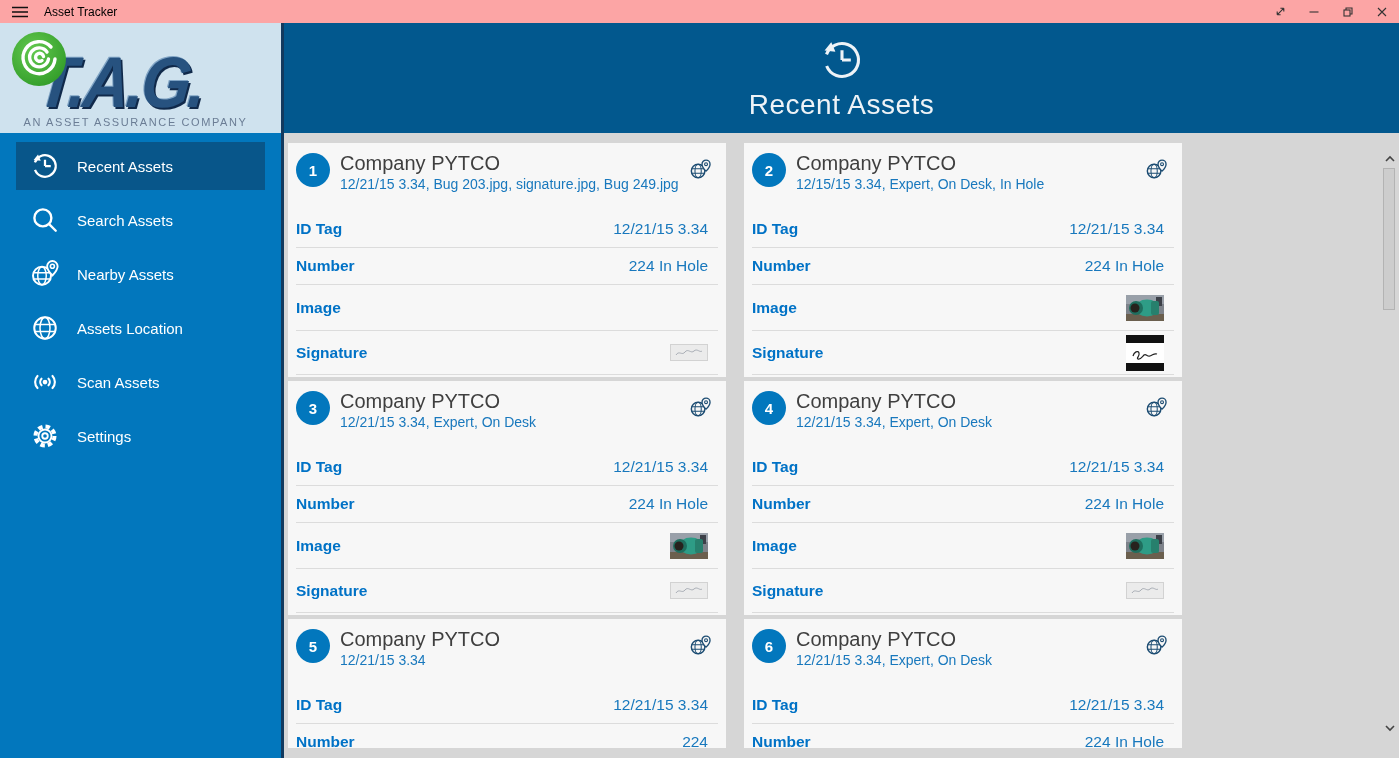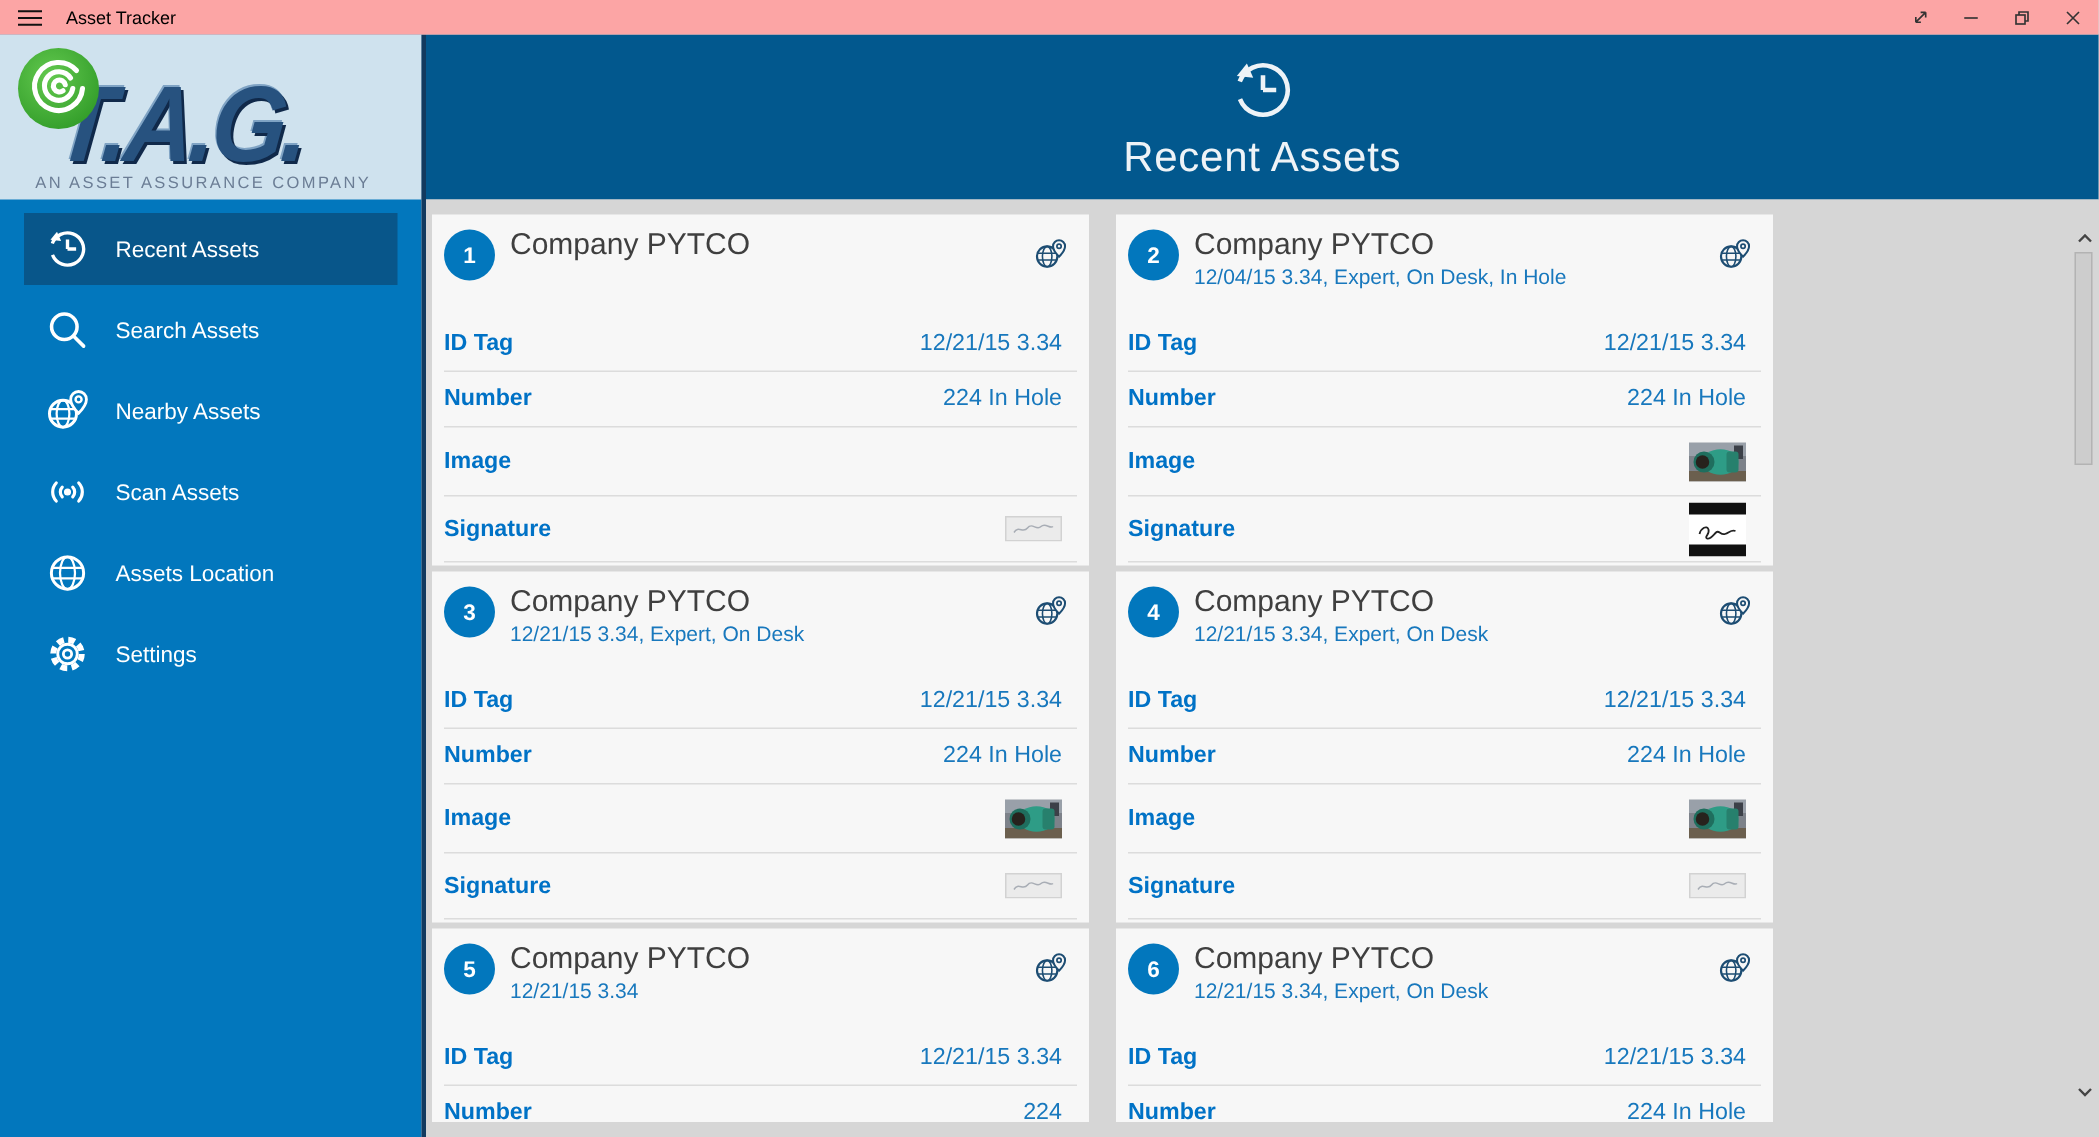--- a/index.html
+++ b/index.html
@@ -139,35 +139,35 @@
         <circle cx="9.6" cy="13.4" r="7.2" fill="none" stroke="#fff" stroke-width="1.6"></circle>
         <ellipse cx="9.6" cy="13.4" rx="3.4" ry="7.2" fill="none" stroke="#fff" stroke-width="1.2"></ellipse>
         <path d="M2.7 11h13.8M2.7 16h13.8" stroke="#fff" stroke-width="1.2"></path>
         <path d="M17.9 1.6c2.3 0 4.2 1.9 4.2 4.2 0 3.1-4.2 7.4-4.2 7.4s-4.2-4.3-4.2-7.4c0-2.3 1.9-4.2 4.2-4.2z" fill="#0277bd" stroke="#fff" stroke-width="1.5"></path>
         <circle cx="17.9" cy="5.8" r="1.6" fill="none" stroke="#fff" stroke-width="1.3"></circle>
       </svg>
       <span class="nav-label">Nearby Assets</span>
     </div>
     <div class="nav-item">
       <svg class="nav-icon" viewBox="0 0 24 24">
+        <circle cx="12" cy="12" r="8.6" fill="none" stroke="#fff" stroke-width="1.6"></circle>
+        <ellipse cx="12" cy="12" rx="4" ry="8.6" fill="none" stroke="#fff" stroke-width="1.2"></ellipse>
+        <path d="M3.7 9.2h16.6M3.7 14.8h16.6" stroke="#fff" stroke-width="1.2"></path>
+      </svg>
+      <span class="nav-label">Assets Location</span>
+    </div>
+    <div class="nav-item">
+      <svg class="nav-icon" viewBox="0 0 24 24">
         <g fill="none" stroke="#fff" stroke-width="1.7" stroke-linecap="round">
           <path d="M6 7.2a7 7 0 0 0 0 9.6M9.2 9.4a3.8 3.8 0 0 0 0 5.2"></path>
           <path d="M18 7.2a7 7 0 0 1 0 9.6M14.8 9.4a3.8 3.8 0 0 1 0 5.2"></path>
         </g>
         <circle cx="12" cy="12" r="1.9" fill="#fff"></circle>
       </svg>
       <span class="nav-label">Scan Assets</span>
-    </div>
-    <div class="nav-item">
-      <svg class="nav-icon" viewBox="0 0 24 24">
-        <circle cx="12" cy="12" r="8.6" fill="none" stroke="#fff" stroke-width="1.6"></circle>
-        <ellipse cx="12" cy="12" rx="4" ry="8.6" fill="none" stroke="#fff" stroke-width="1.2"></ellipse>
-        <path d="M3.7 9.2h16.6M3.7 14.8h16.6" stroke="#fff" stroke-width="1.2"></path>
-      </svg>
-      <span class="nav-label">Assets Location</span>
     </div>
     <div class="nav-item">
       <svg class="nav-icon" viewBox="0 0 24 24">
         <circle cx="12" cy="12" r="7.6" fill="none" stroke="#fff" stroke-width="3.2" stroke-dasharray="3.6 2.4"></circle>
         <circle cx="12" cy="12" r="5.2" fill="none" stroke="#fff" stroke-width="1.5"></circle>
         <circle cx="12" cy="12" r="2.2" fill="none" stroke="#fff" stroke-width="1.5"></circle>
       </svg>
       <span class="nav-label">Settings</span>
     </div>
   </nav>
@@ -186,20 +186,21 @@
 <div class="content">
   <div class="cards-viewport">
     <div class="cards-grid">
   <article class="card">
     <div class="card-head">
       <div class="badge">
         <span class="badge-num">1</span>
       </div>
       <div class="head-text">
         <div class="card-title">Company PYTCO</div>
+        <div class="card-subtitle">12/21/15 3.34, Bug 203.jpg, signature.jpg, Bug 249.jpg</div>
       </div>
       <svg class="globe-corner" width="23" height="21" viewBox="0 0 24 22">
         <circle cx="9.5" cy="12.6" r="7.1" fill="none" stroke="#1d4d73" stroke-width="1.5"></circle>
         <ellipse cx="9.5" cy="12.6" rx="3.3" ry="7.1" fill="none" stroke="#1d4d73" stroke-width="1.1"></ellipse>
         <path d="M2.7 10.3h13.6M2.7 15h13.6" stroke="#1d4d73" stroke-width="1.1"></path>
         <path d="M17.8 1.2c2.3 0 4.2 1.9 4.2 4.2 0 3.1-4.2 7.3-4.2 7.3s-4.2-4.2-4.2-7.3c0-2.3 1.9-4.2 4.2-4.2z" fill="#f7f7f7" stroke="#1d4d73" stroke-width="1.4"></path>
         <circle cx="17.8" cy="5.4" r="1.5" fill="none" stroke="#1d4d73" stroke-width="1.2"></circle>
       </svg>
     </div>
     <div class="rows">
@@ -225,21 +226,21 @@
           </div>
   </article>
 
   <article class="card">
     <div class="card-head">
       <div class="badge">
         <span class="badge-num">2</span>
       </div>
       <div class="head-text">
         <div class="card-title">Company PYTCO</div>
-        <div class="card-subtitle">12/04/15 3.34, Expert, On Desk, In Hole</div>
+        <div class="card-subtitle">12/15/15 3.34, Expert, On Desk, In Hole</div>
       </div>
       <svg class="globe-corner" width="23" height="21" viewBox="0 0 24 22">
         <circle cx="9.5" cy="12.6" r="7.1" fill="none" stroke="#1d4d73" stroke-width="1.5"></circle>
         <ellipse cx="9.5" cy="12.6" rx="3.3" ry="7.1" fill="none" stroke="#1d4d73" stroke-width="1.1"></ellipse>
         <path d="M2.7 10.3h13.6M2.7 15h13.6" stroke="#1d4d73" stroke-width="1.1"></path>
         <path d="M17.8 1.2c2.3 0 4.2 1.9 4.2 4.2 0 3.1-4.2 7.3-4.2 7.3s-4.2-4.2-4.2-7.3c0-2.3 1.9-4.2 4.2-4.2z" fill="#f7f7f7" stroke="#1d4d73" stroke-width="1.4"></path>
         <circle cx="17.8" cy="5.4" r="1.5" fill="none" stroke="#1d4d73" stroke-width="1.2"></circle>
       </svg>
     </div>
     <div class="rows">

